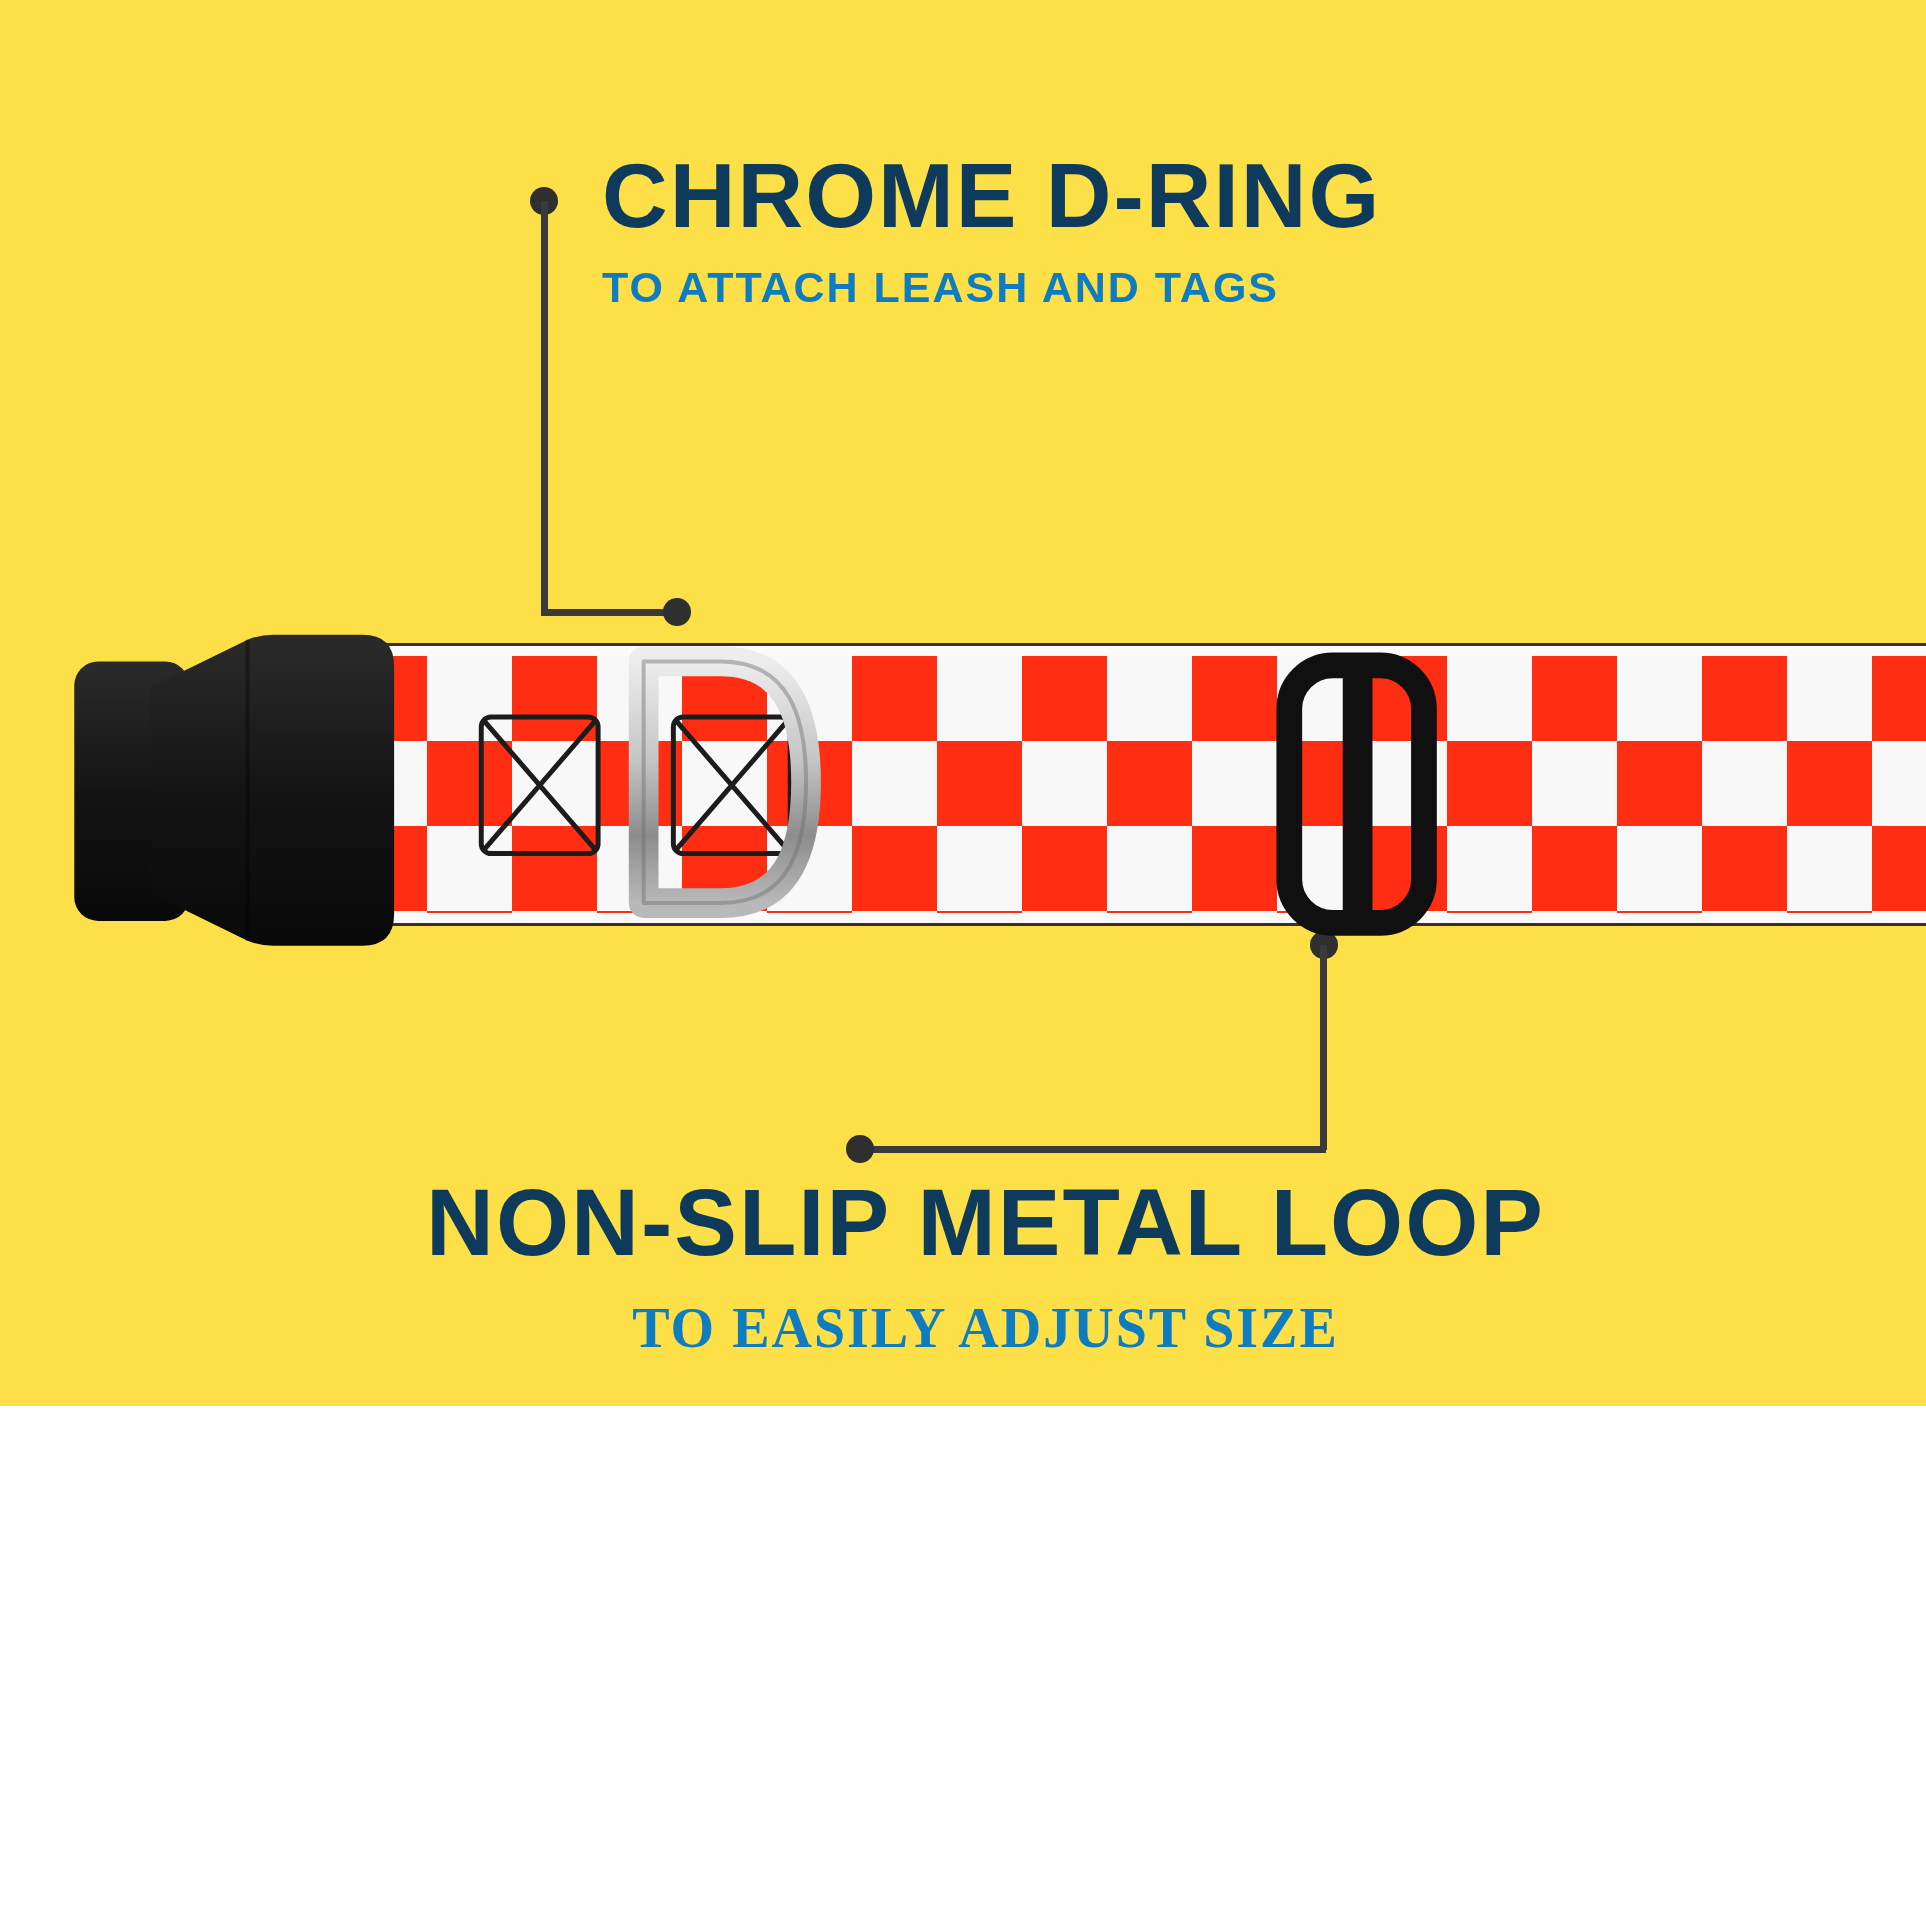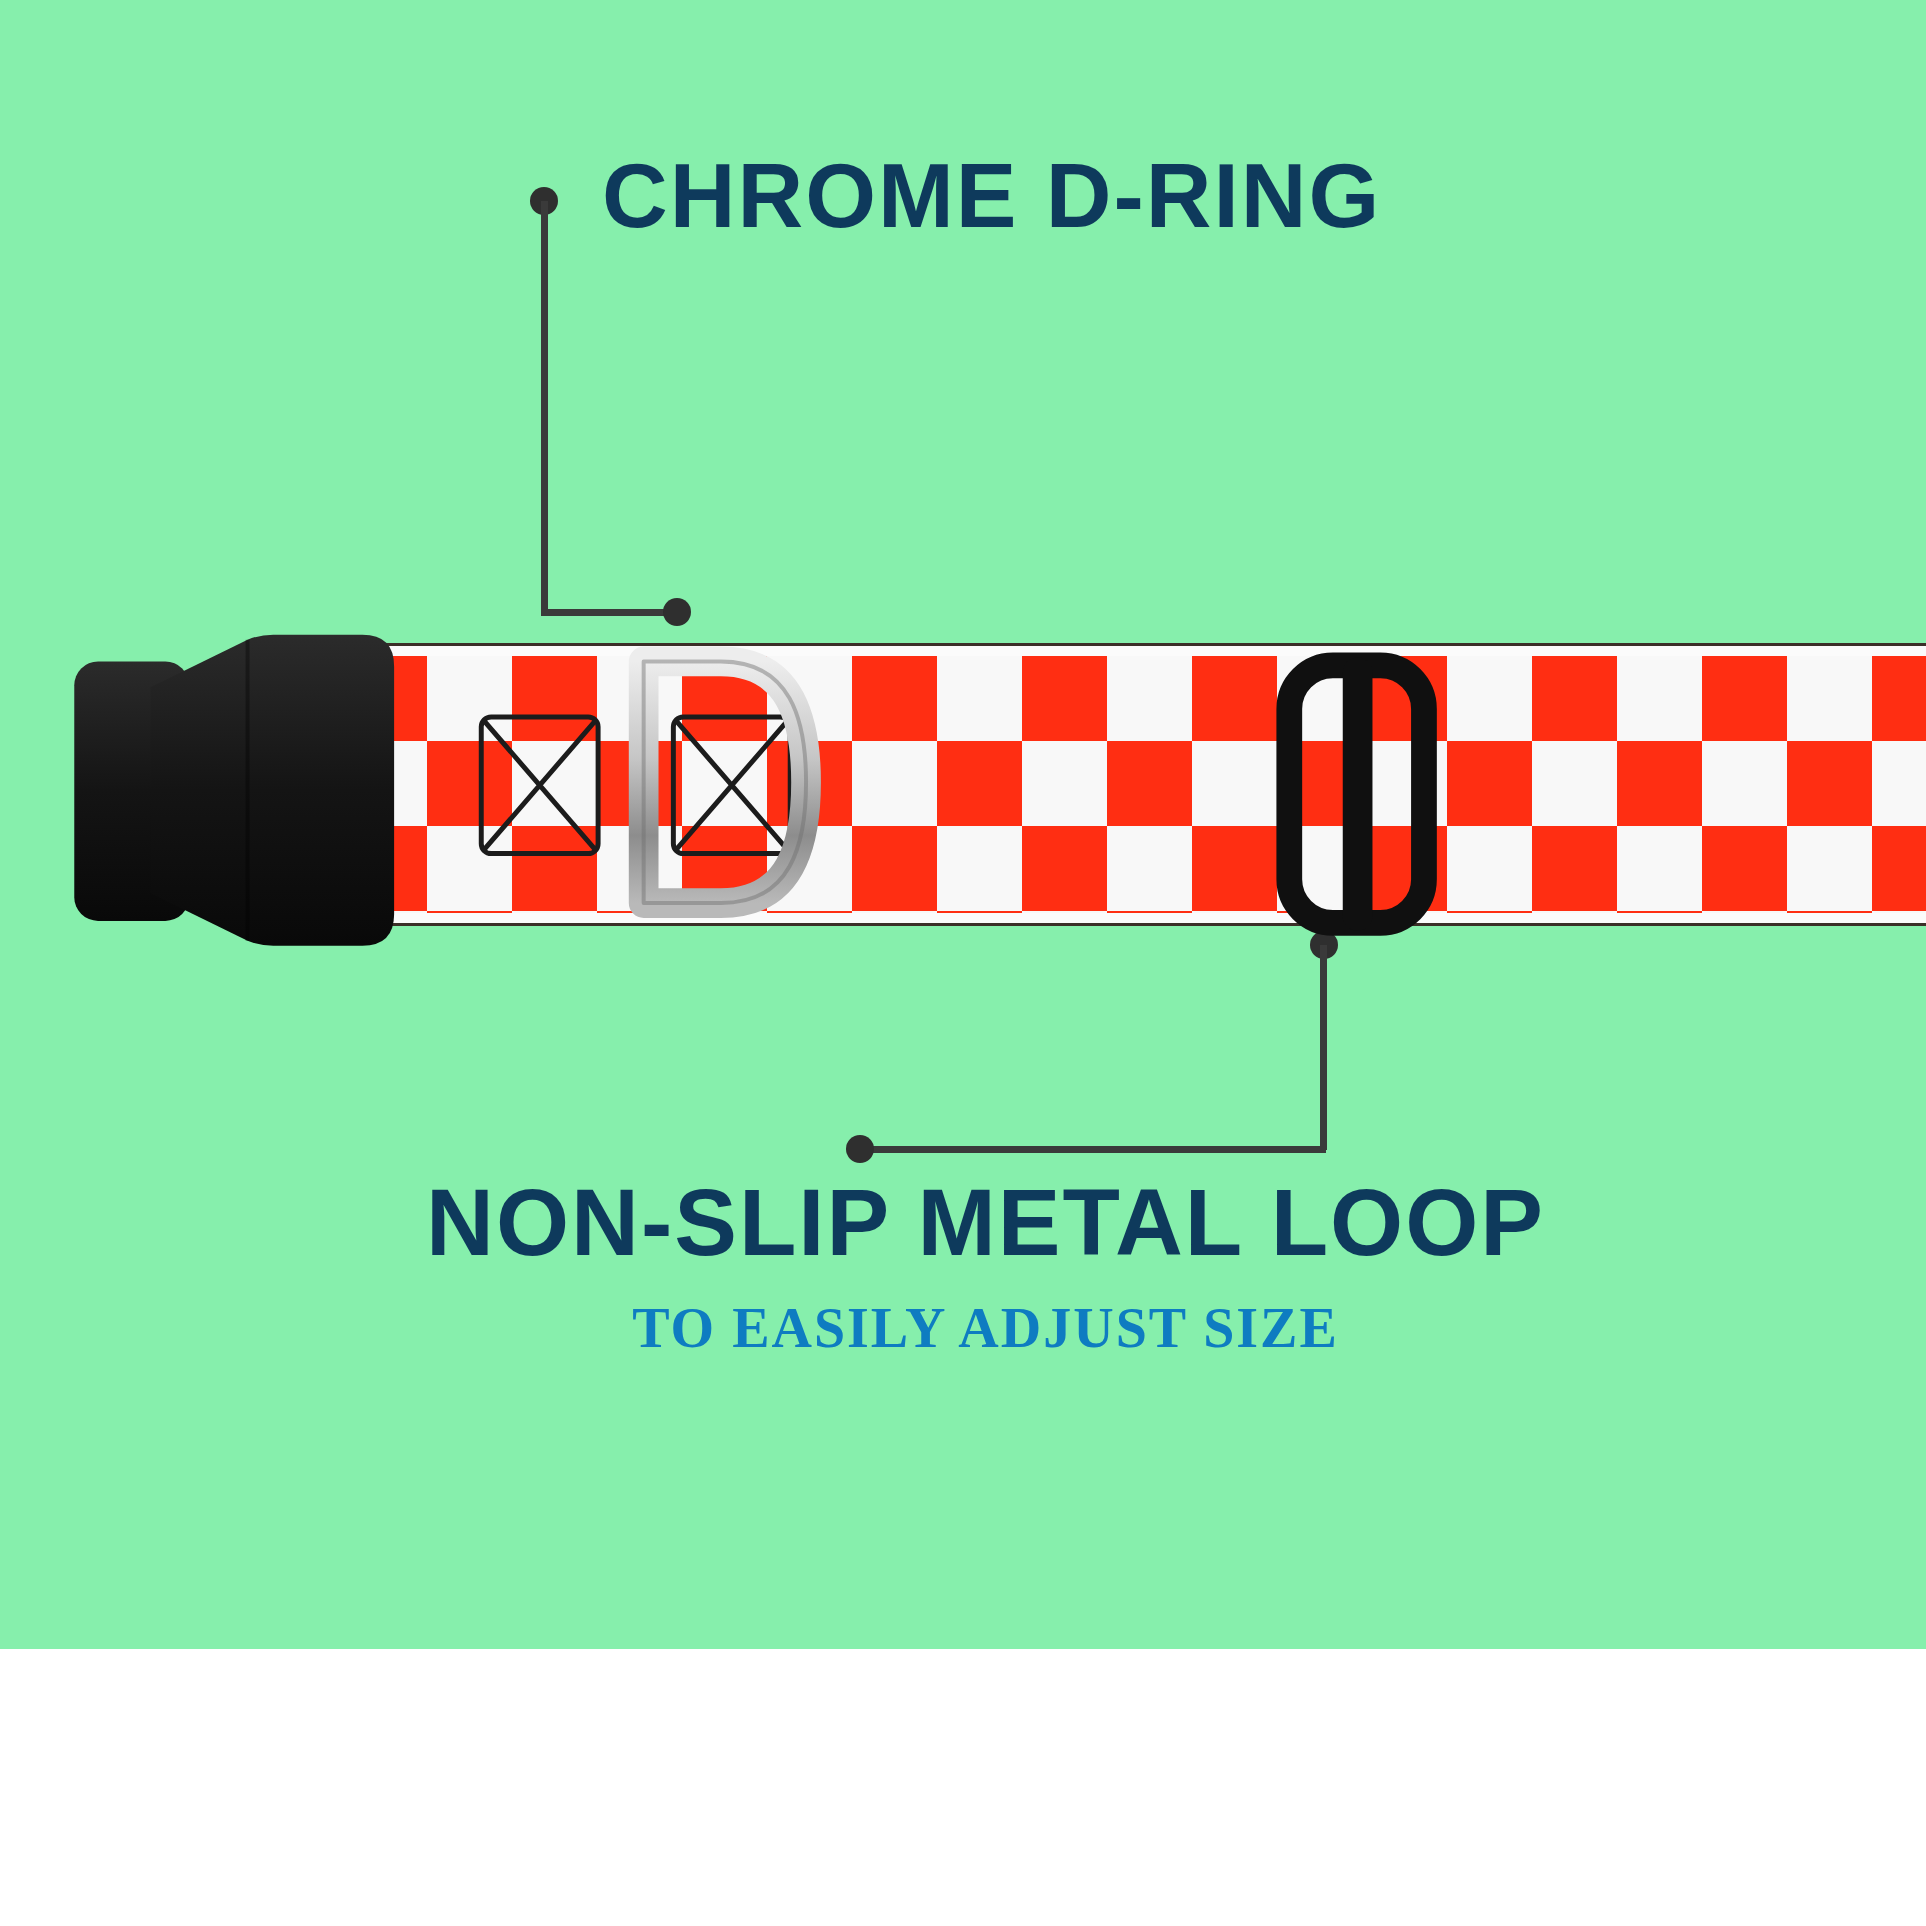--- a/index.html
+++ b/index.html
@@ -4,22 +4,22 @@
 <style>
   html, body {
     margin: 0;
     padding: 0;
     background: #ffffff;
     font-family: "Liberation Sans", sans-serif;
   }
   .stage {
     position: relative;
     width: 1927px;
-    height: 1649px;
-    background: #86efac;
+    height: 1406px;
+    background: #fde047;
     overflow: hidden;
   }
 
   
   .callout { position: absolute; }
   .callout .title {
     font-weight: 700;
     color: #0e3a5c;
     letter-spacing: 2px;
     line-height: 1.0;
@@ -79,20 +79,21 @@
     pointer-events: none;
   }
 </style>
 </head>
 <body>
 
 <div class="stage">
 
   <div class="callout callout-dring">
     <div class="title">CHROME D-RING</div>
+    <div class="subtitle">TO ATTACH LEASH AND TAGS</div>
   </div>
 
   <div class="cdot" style="left:544px; top:201px;"></div>
   <div class="cline" style="left:541px; top:201px; width:7px; height:415px;"></div>
   <div class="cline" style="left:541px; top:609px; width:141px; height:7px;"></div>
   <div class="cdot" style="left:677px; top:612px;"></div>
 
   <div class="callout callout-loop">
     <div class="title">NON-SLIP METAL LOOP</div>
     <div class="subtitle">TO EASILY ADJUST SIZE</div>

